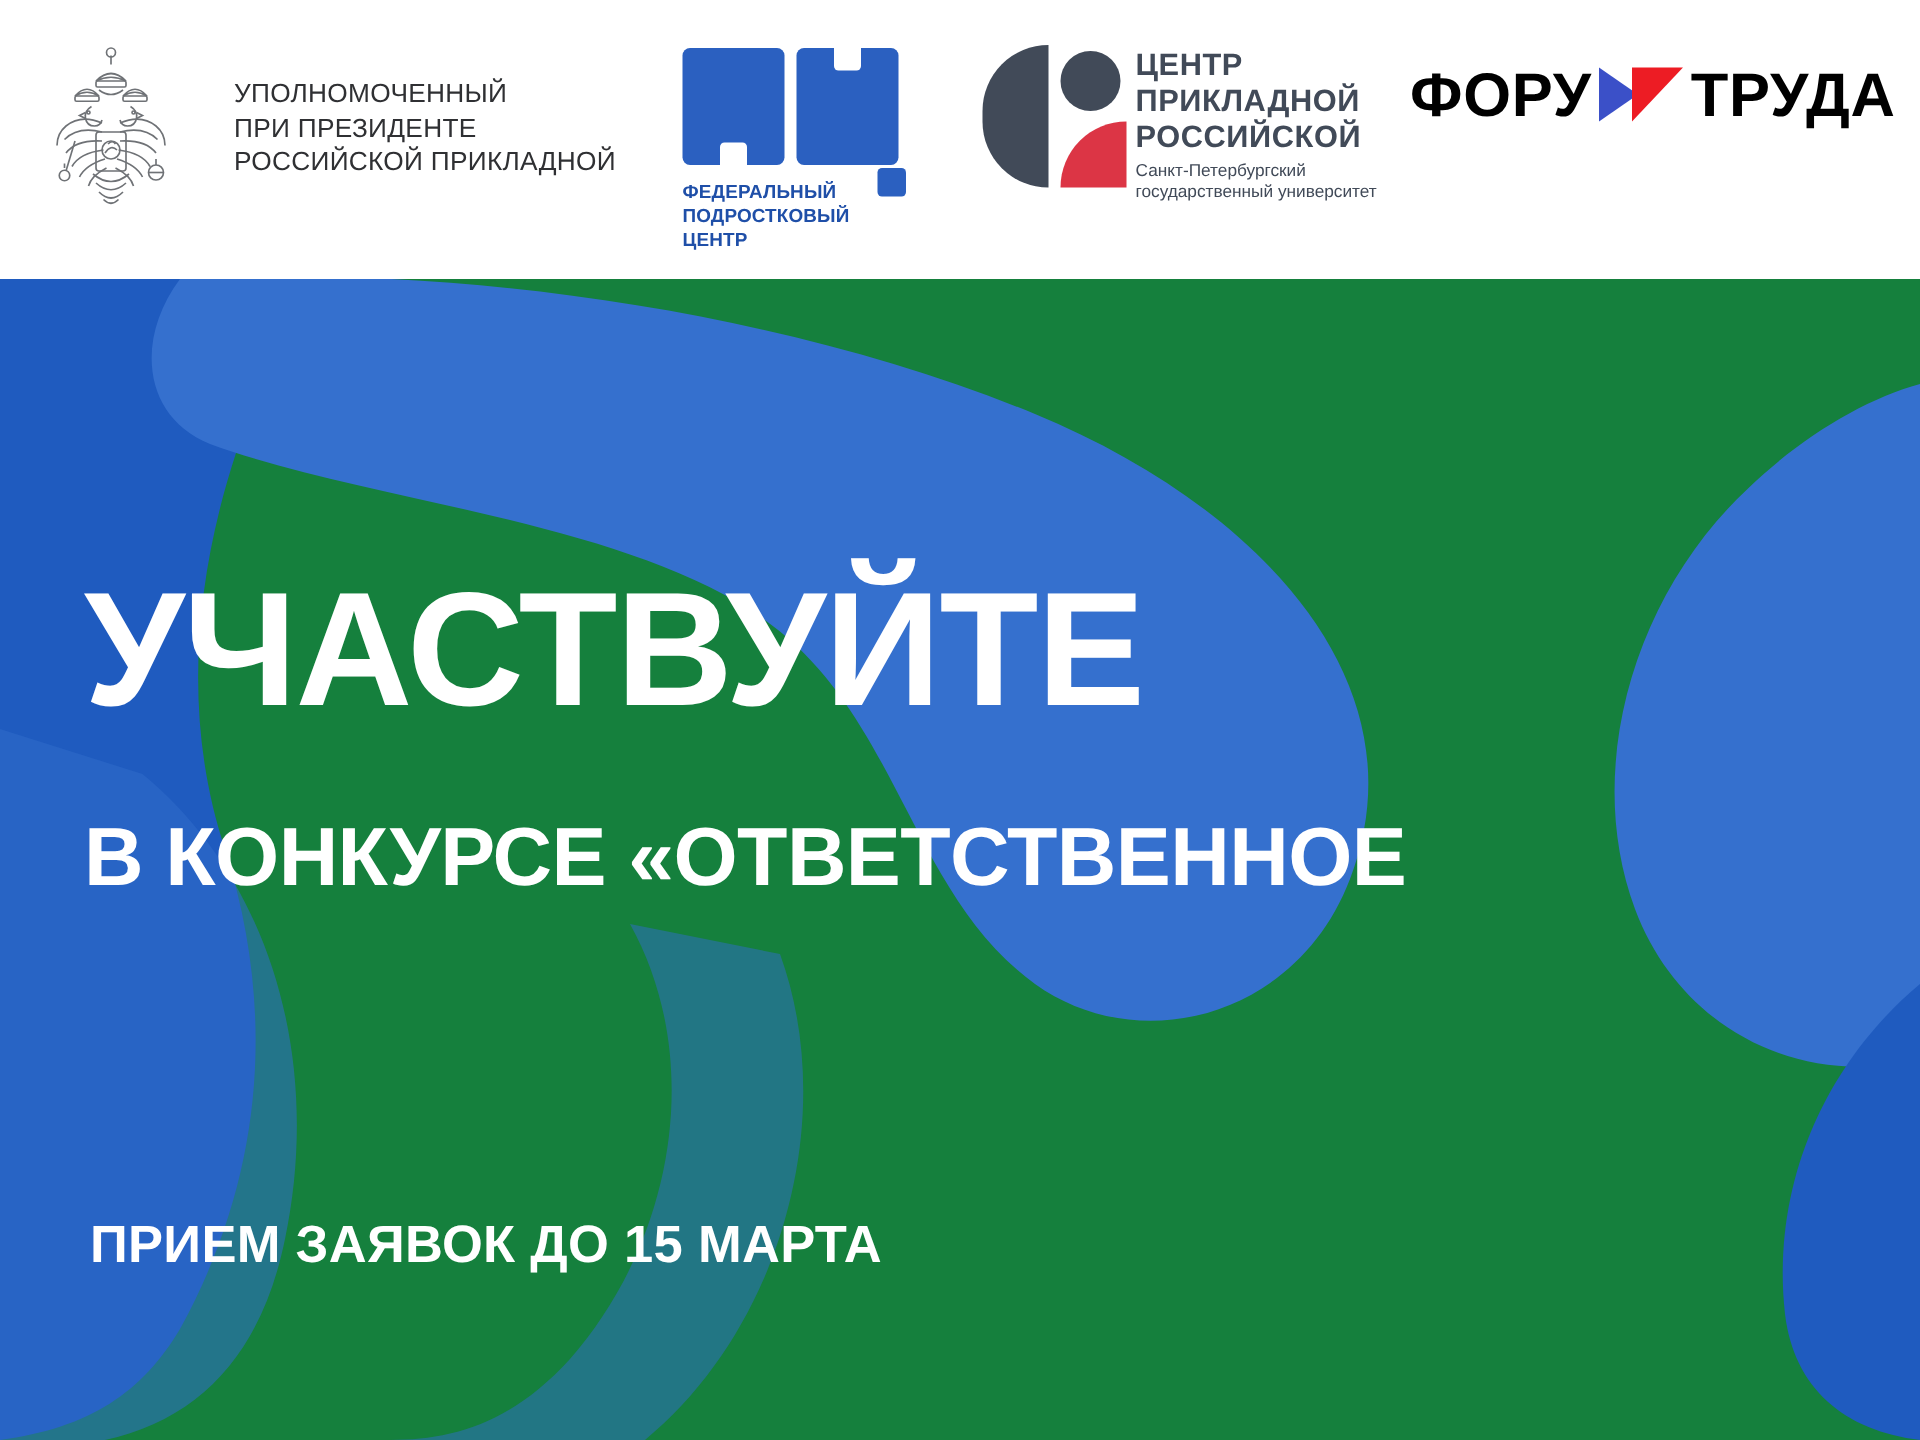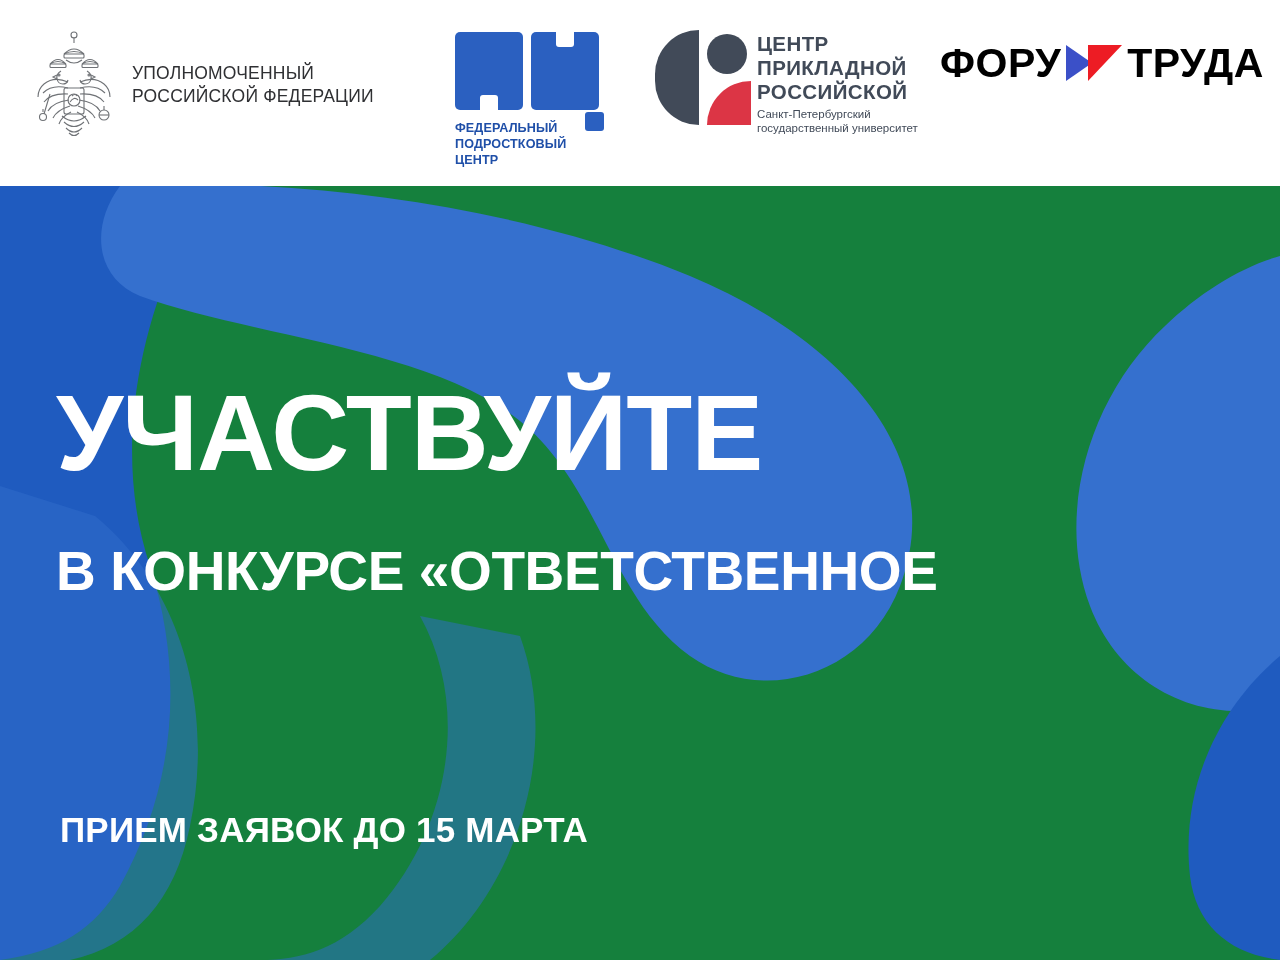--- a/index.html
+++ b/index.html
@@ -25,21 +25,21 @@
     left: 0; top: 0;
     width: 1280px;
     height: 186px;
     background: #ffffff;
     z-index: 5;
   }
 
   .logo-block { position: absolute; }
 
   
-  #logo-ombudsman { left: 28px; top: 30px; display: flex; align-items: center; }
+  #logo-ombudsman { left: 28px; top: 30px; display: flex; align-items: center; gap: 24px; }
   .eagle-wrap { width: 92px; height: 110px; flex: 0 0 92px; }
   .ombuds-text {
     margin-left: 12px;
     color: #2f3033;
     font-size: 17.5px;
     font-weight: 400;
     line-height: 1.30;
     letter-spacing: 0.2px;
     white-space: nowrap;
   }
@@ -267,21 +267,22 @@
 
             <path d="M34 86 q12 10 24 0"></path>
             <path d="M36 92 q10 9 20 0"></path>
             <path d="M38 98 q8 8 16 0"></path>
             <path d="M41 103 q5 5 10 0"></path>
           </g>
         </svg>
       </div>
       <div class="ombuds-text">
         <div>УПОЛНОМОЧЕННЫЙ</div>
-        <div>РОССИЙСКОЙ ФЕДЕРАЦИИ</div>
+        <div>ПРИ ПРЕЗИДЕНТЕ</div>
+        <div>РОССИЙСКОЙ ПРИКЛАДНОЙ</div>
       </div>
     </div>
 
     <div class="logo-block" id="logo-fpc">
       <div class="fpc-mark">
         <div class="fpc-sq fpc-left"></div>
         <div class="fpc-sq fpc-right"></div>
         <div class="fpc-notch fpc-notch-bottom"></div>
         <div class="fpc-notch fpc-notch-top"></div>
         <div class="fpc-dot"></div>

